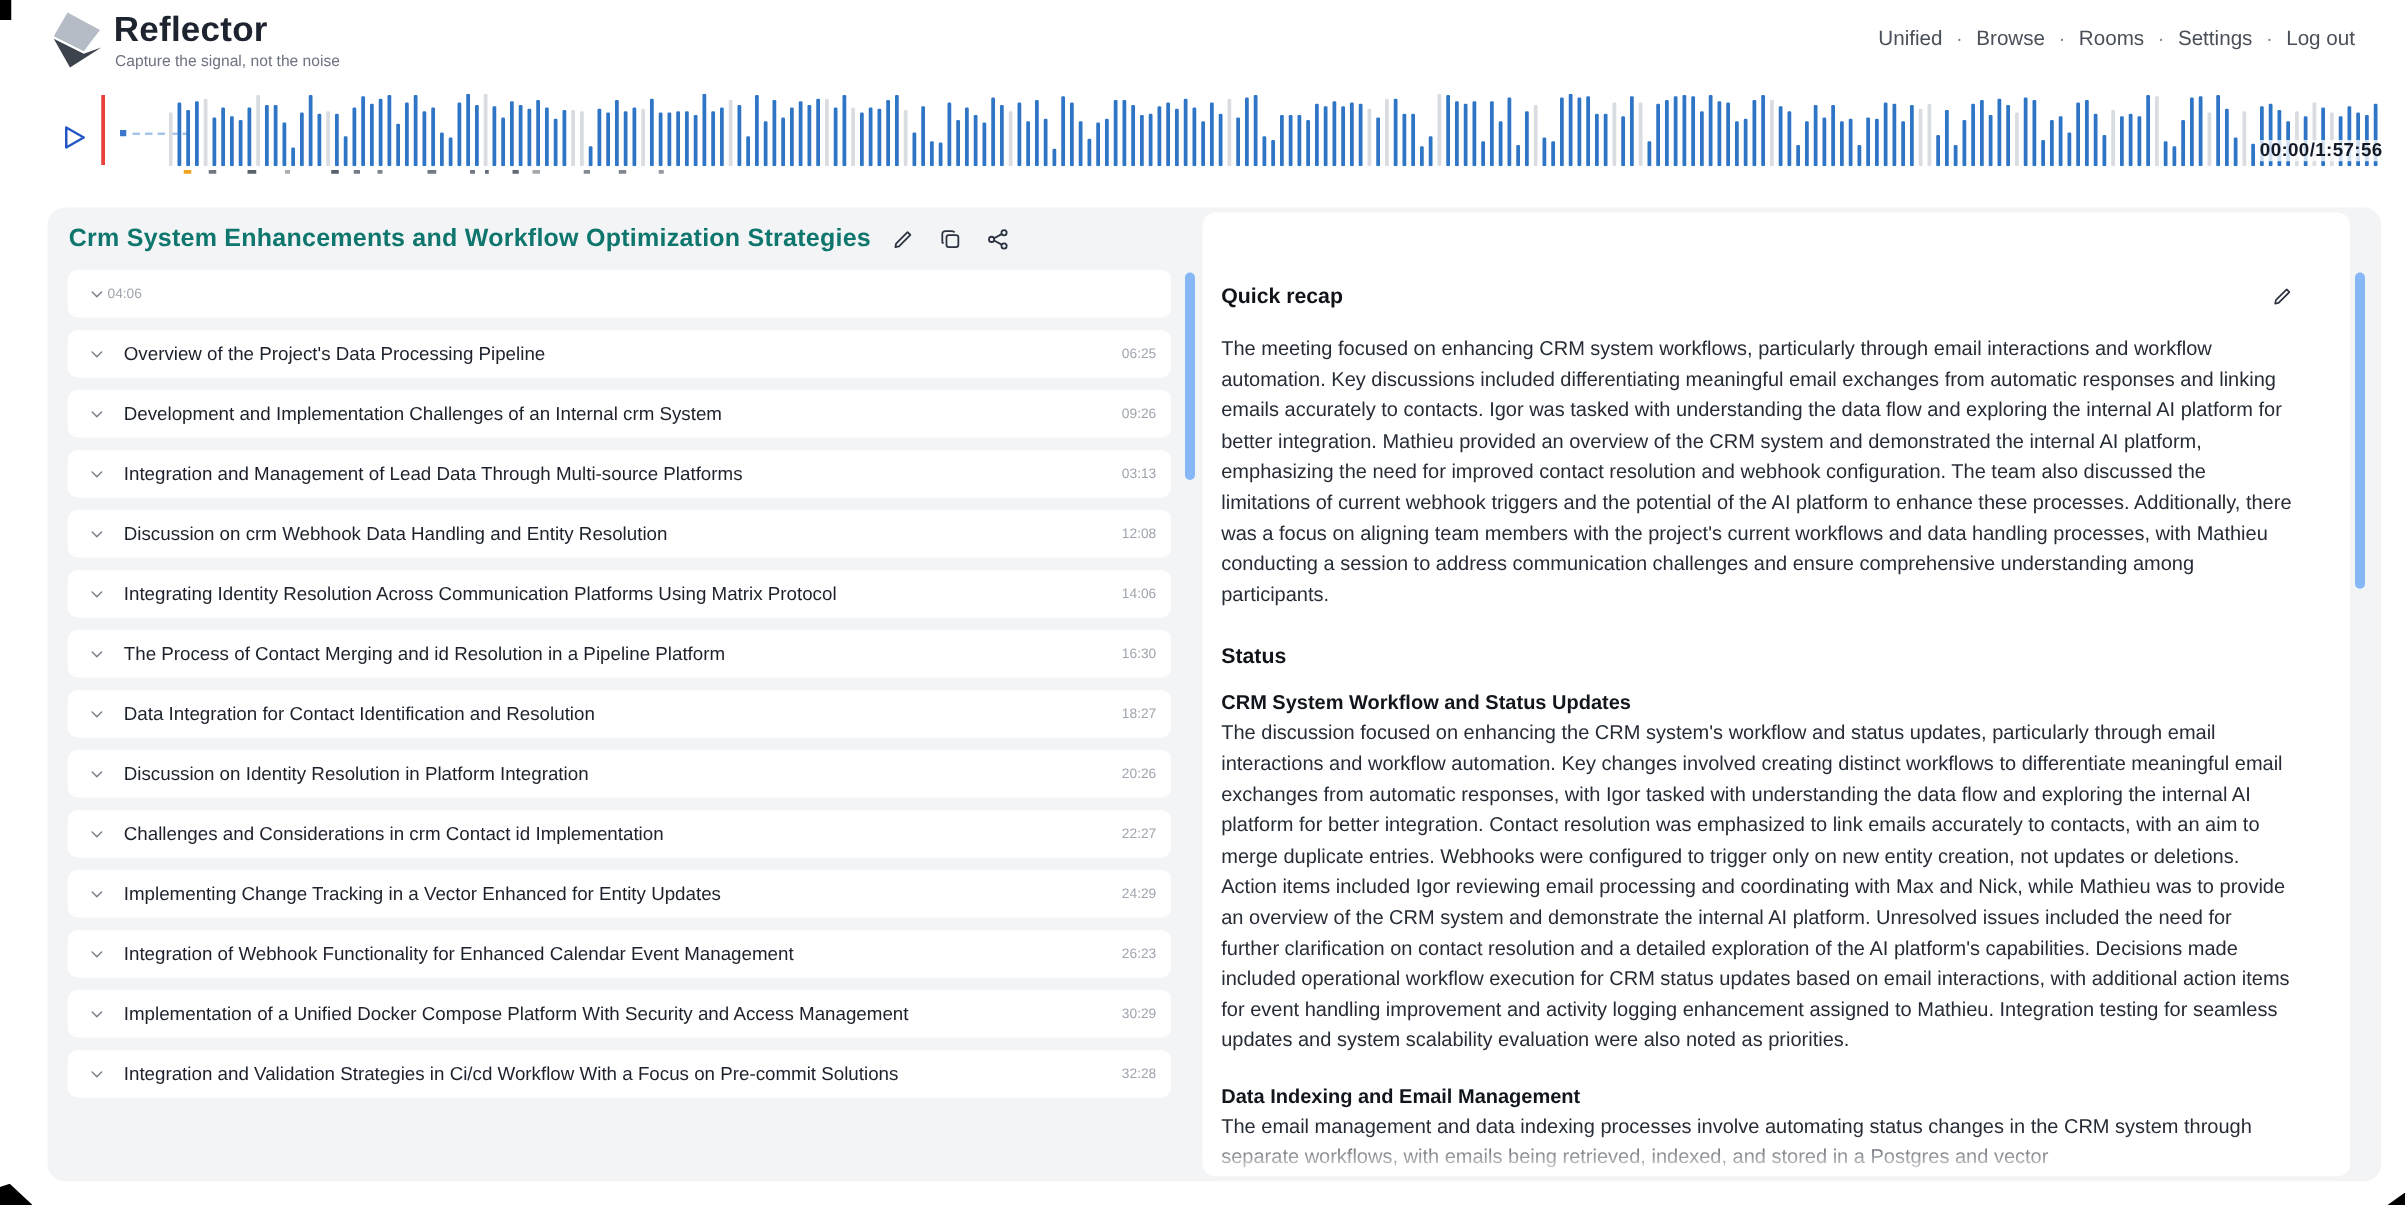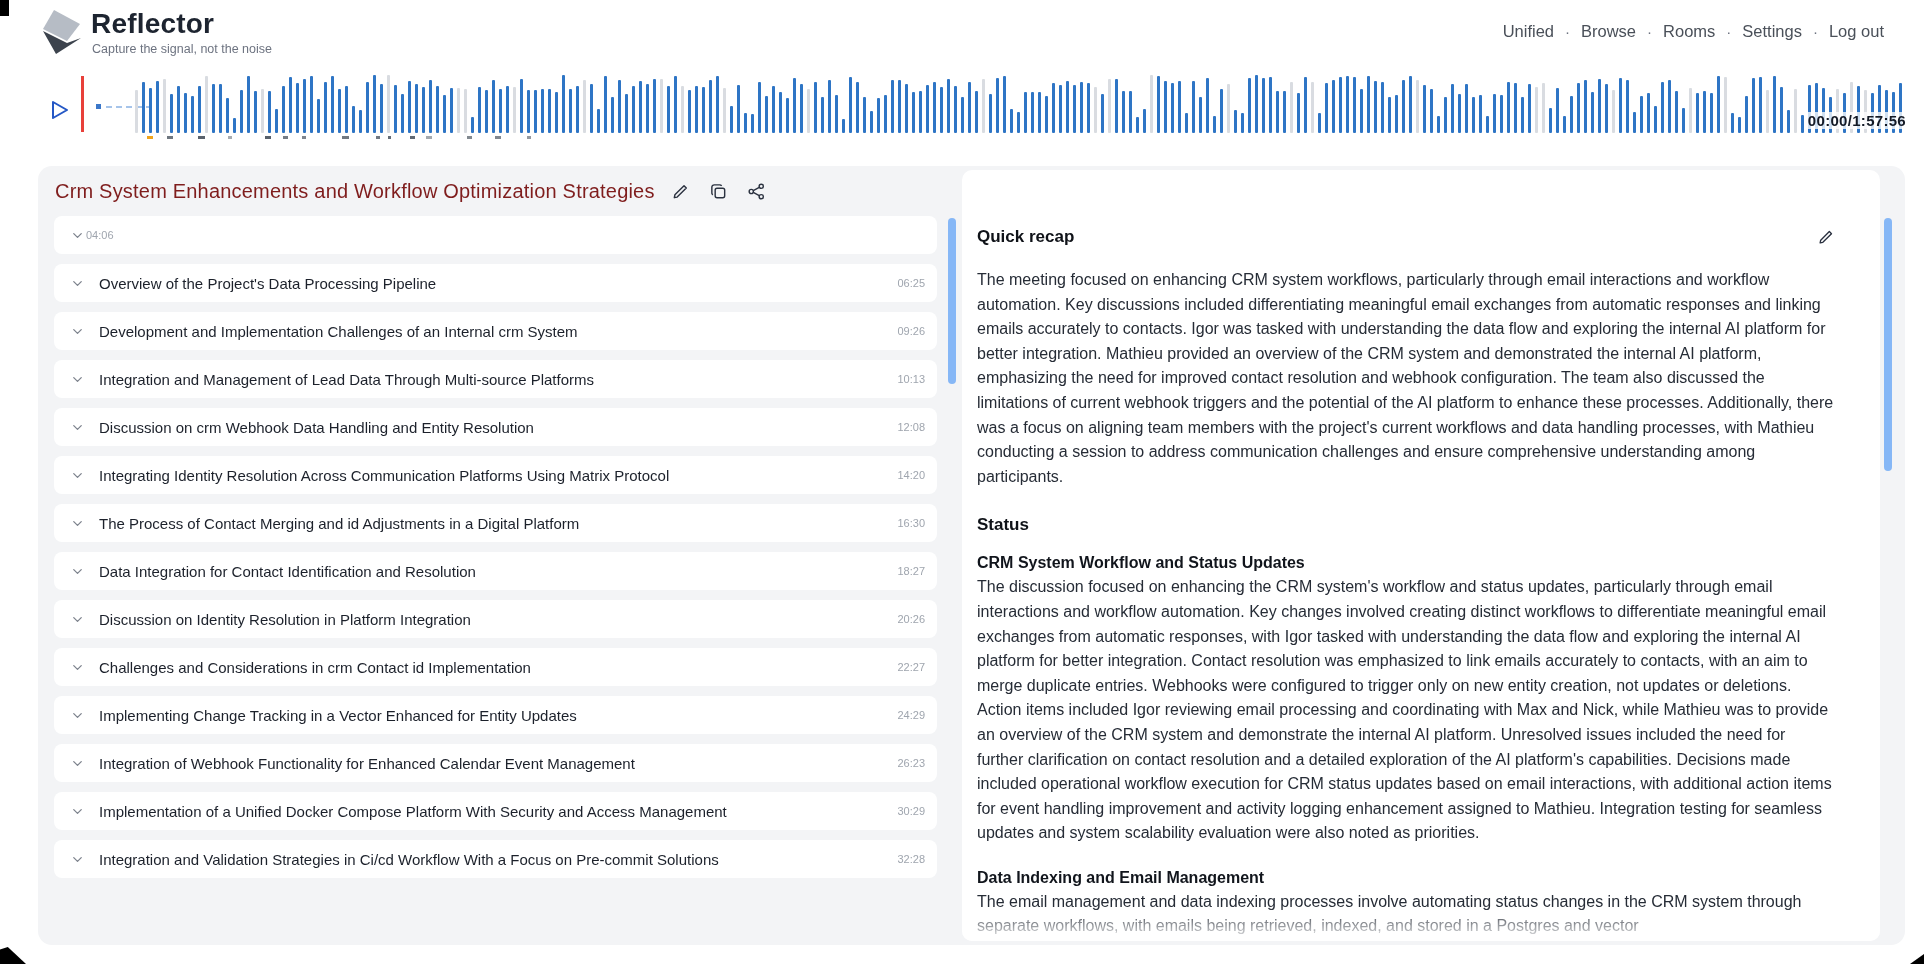--- a/index.html
+++ b/index.html
@@ -40,21 +40,21 @@
   .marks i { position:absolute; top:0; height:2.5px; display:block; }
   .time-display { position:absolute; right:16px; top:44px; font-size:15px; font-weight:600;
                   color:#141a26; background:rgba(255,255,255,.78); padding:0 2px;
                   letter-spacing:.3px; }
 
   
   .panel { position:absolute; left:38px; top:166px; width:1867px; height:779px;
            background:#f3f4f6; border-radius:14px; }
   .titlebar { position:absolute; left:17px; top:9px; height:32px; display:flex;
               align-items:center; gap:14px; }
-  .meeting-title { font-size:20px; font-weight:400; color:#7f1d1d; letter-spacing:.2px; }
+  .meeting-title { font-size:20px; font-weight:700; color:#0f766e; letter-spacing:.2px; }
   .icon-btn { background:none; border:none; cursor:pointer; width:24px; height:24px;
               display:flex; align-items:center; justify-content:center; padding:0; }
 
   .topics { position:absolute; left:16px; top:50px; width:883px; height:705px; overflow:hidden; }
   .topic-row { height:38px; margin-bottom:10px; background:#fff; border-radius:8px;
                display:flex; align-items:center; cursor:pointer; }
   .topic-row .chev { margin-left:16px; flex:0 0 16px; display:flex; }
   .topic-row .t-title { margin-left:13px; font-size:15px; color:#1c212b; flex:1 1 auto;
                         white-space:nowrap; overflow:hidden; }
   .topic-row .t-time { margin-right:12px; font-size:11px; color:#9fa5ae; flex:0 0 auto; }
@@ -444,50 +444,50 @@
     <span class="t-time">09:26</span>
   </div>
 
   <div class="topic-row">
     <span class="chev">
       <svg width="15" height="15" viewBox="0 0 24 24">
         <polyline points="6,9 12,15 18,9" fill="none" stroke="#7c828c" stroke-width="2" stroke-linecap="round" stroke-linejoin="round"></polyline>
       </svg>
     </span>
     <span class="t-title">Integration and Management of Lead Data Through Multi-source Platforms</span>
-    <span class="t-time">10:13</span>
+    <span class="t-time">03:13</span>
   </div>
 
   <div class="topic-row">
     <span class="chev">
       <svg width="15" height="15" viewBox="0 0 24 24">
         <polyline points="6,9 12,15 18,9" fill="none" stroke="#7c828c" stroke-width="2" stroke-linecap="round" stroke-linejoin="round"></polyline>
       </svg>
     </span>
     <span class="t-title">Discussion on crm Webhook Data Handling and Entity Resolution</span>
     <span class="t-time">12:08</span>
   </div>
 
   <div class="topic-row">
     <span class="chev">
       <svg width="15" height="15" viewBox="0 0 24 24">
         <polyline points="6,9 12,15 18,9" fill="none" stroke="#7c828c" stroke-width="2" stroke-linecap="round" stroke-linejoin="round"></polyline>
       </svg>
     </span>
     <span class="t-title">Integrating Identity Resolution Across Communication Platforms Using Matrix Protocol</span>
-    <span class="t-time">14:20</span>
-  </div>
-
-  <div class="topic-row">
-    <span class="chev">
-      <svg width="15" height="15" viewBox="0 0 24 24">
-        <polyline points="6,9 12,15 18,9" fill="none" stroke="#7c828c" stroke-width="2" stroke-linecap="round" stroke-linejoin="round"></polyline>
-      </svg>
-    </span>
-    <span class="t-title">The Process of Contact Merging and id Adjustments in a Digital Platform</span>
+    <span class="t-time">14:06</span>
+  </div>
+
+  <div class="topic-row">
+    <span class="chev">
+      <svg width="15" height="15" viewBox="0 0 24 24">
+        <polyline points="6,9 12,15 18,9" fill="none" stroke="#7c828c" stroke-width="2" stroke-linecap="round" stroke-linejoin="round"></polyline>
+      </svg>
+    </span>
+    <span class="t-title">The Process of Contact Merging and id Resolution in a Pipeline Platform</span>
     <span class="t-time">16:30</span>
   </div>
 
   <div class="topic-row">
     <span class="chev">
       <svg width="15" height="15" viewBox="0 0 24 24">
         <polyline points="6,9 12,15 18,9" fill="none" stroke="#7c828c" stroke-width="2" stroke-linecap="round" stroke-linejoin="round"></polyline>
       </svg>
     </span>
     <span class="t-title">Data Integration for Contact Identification and Resolution</span>

